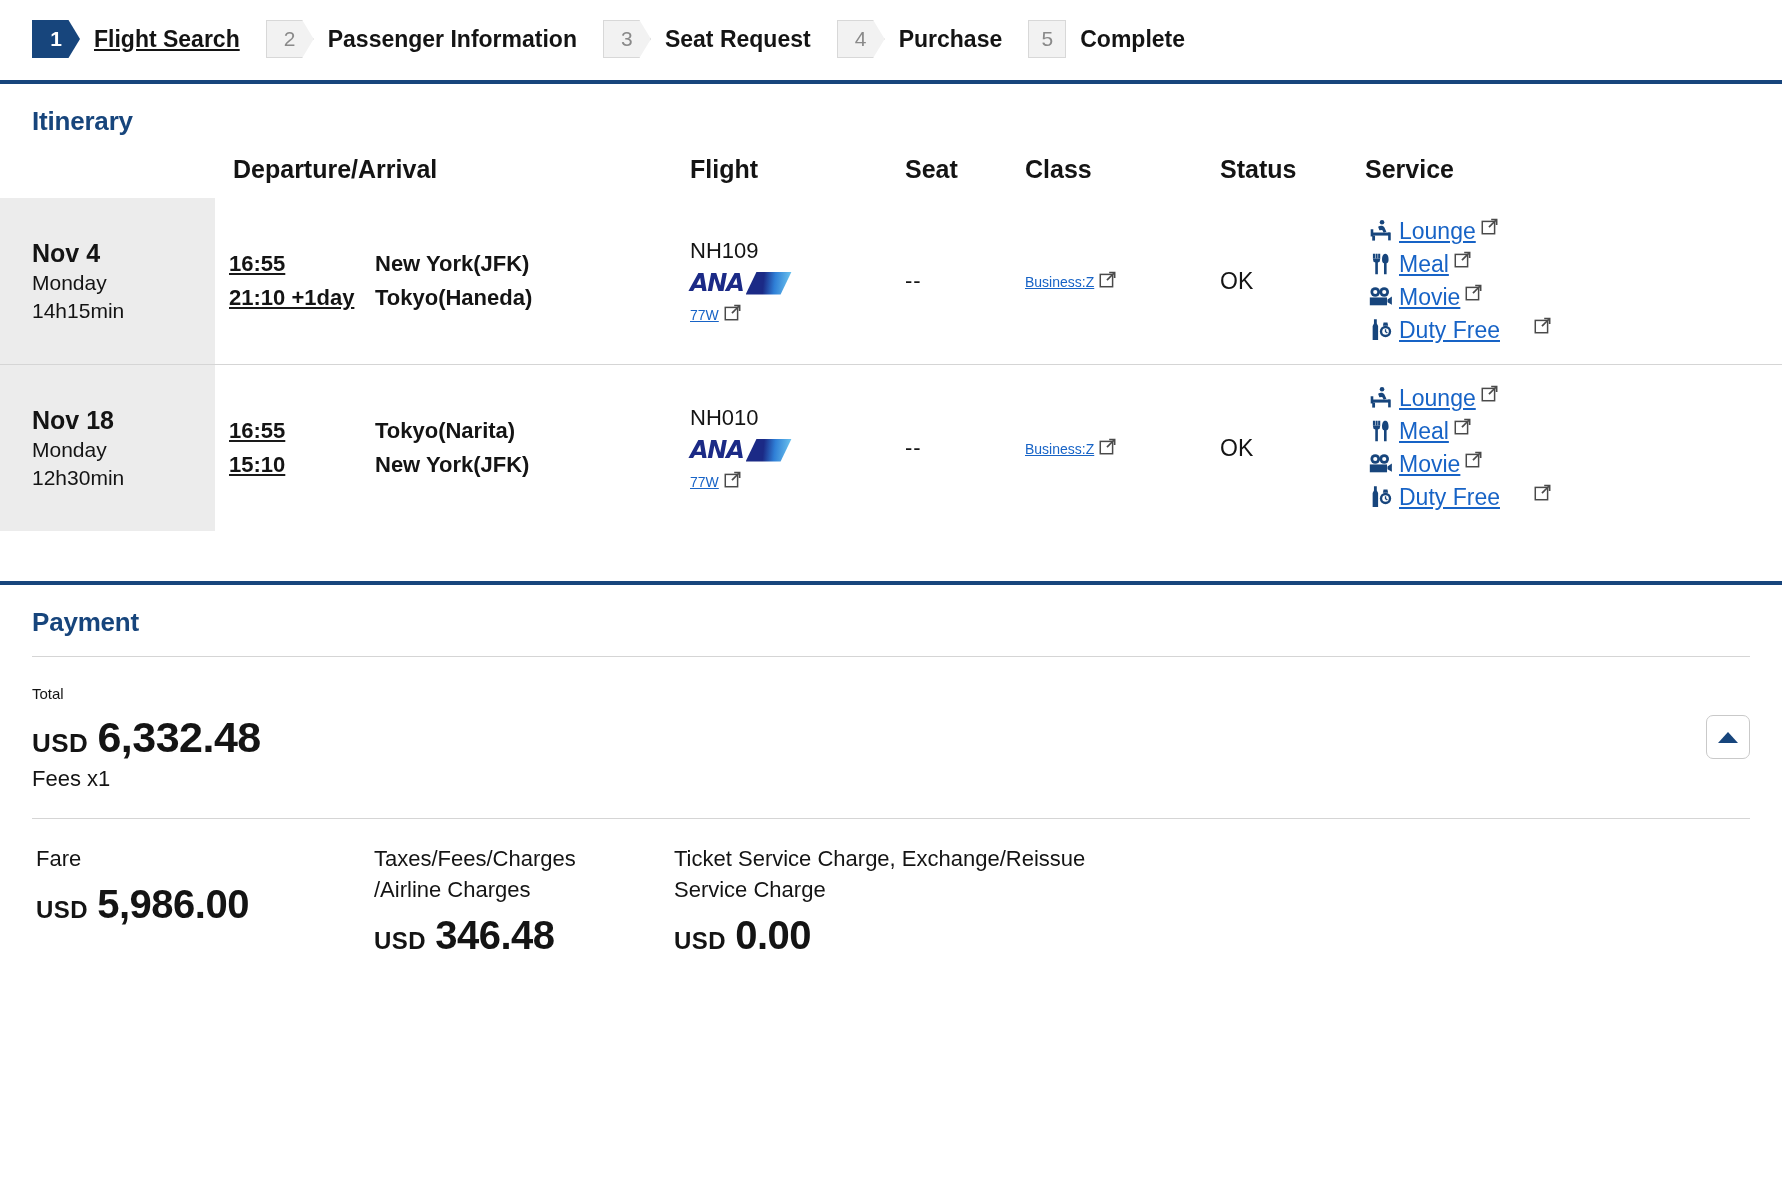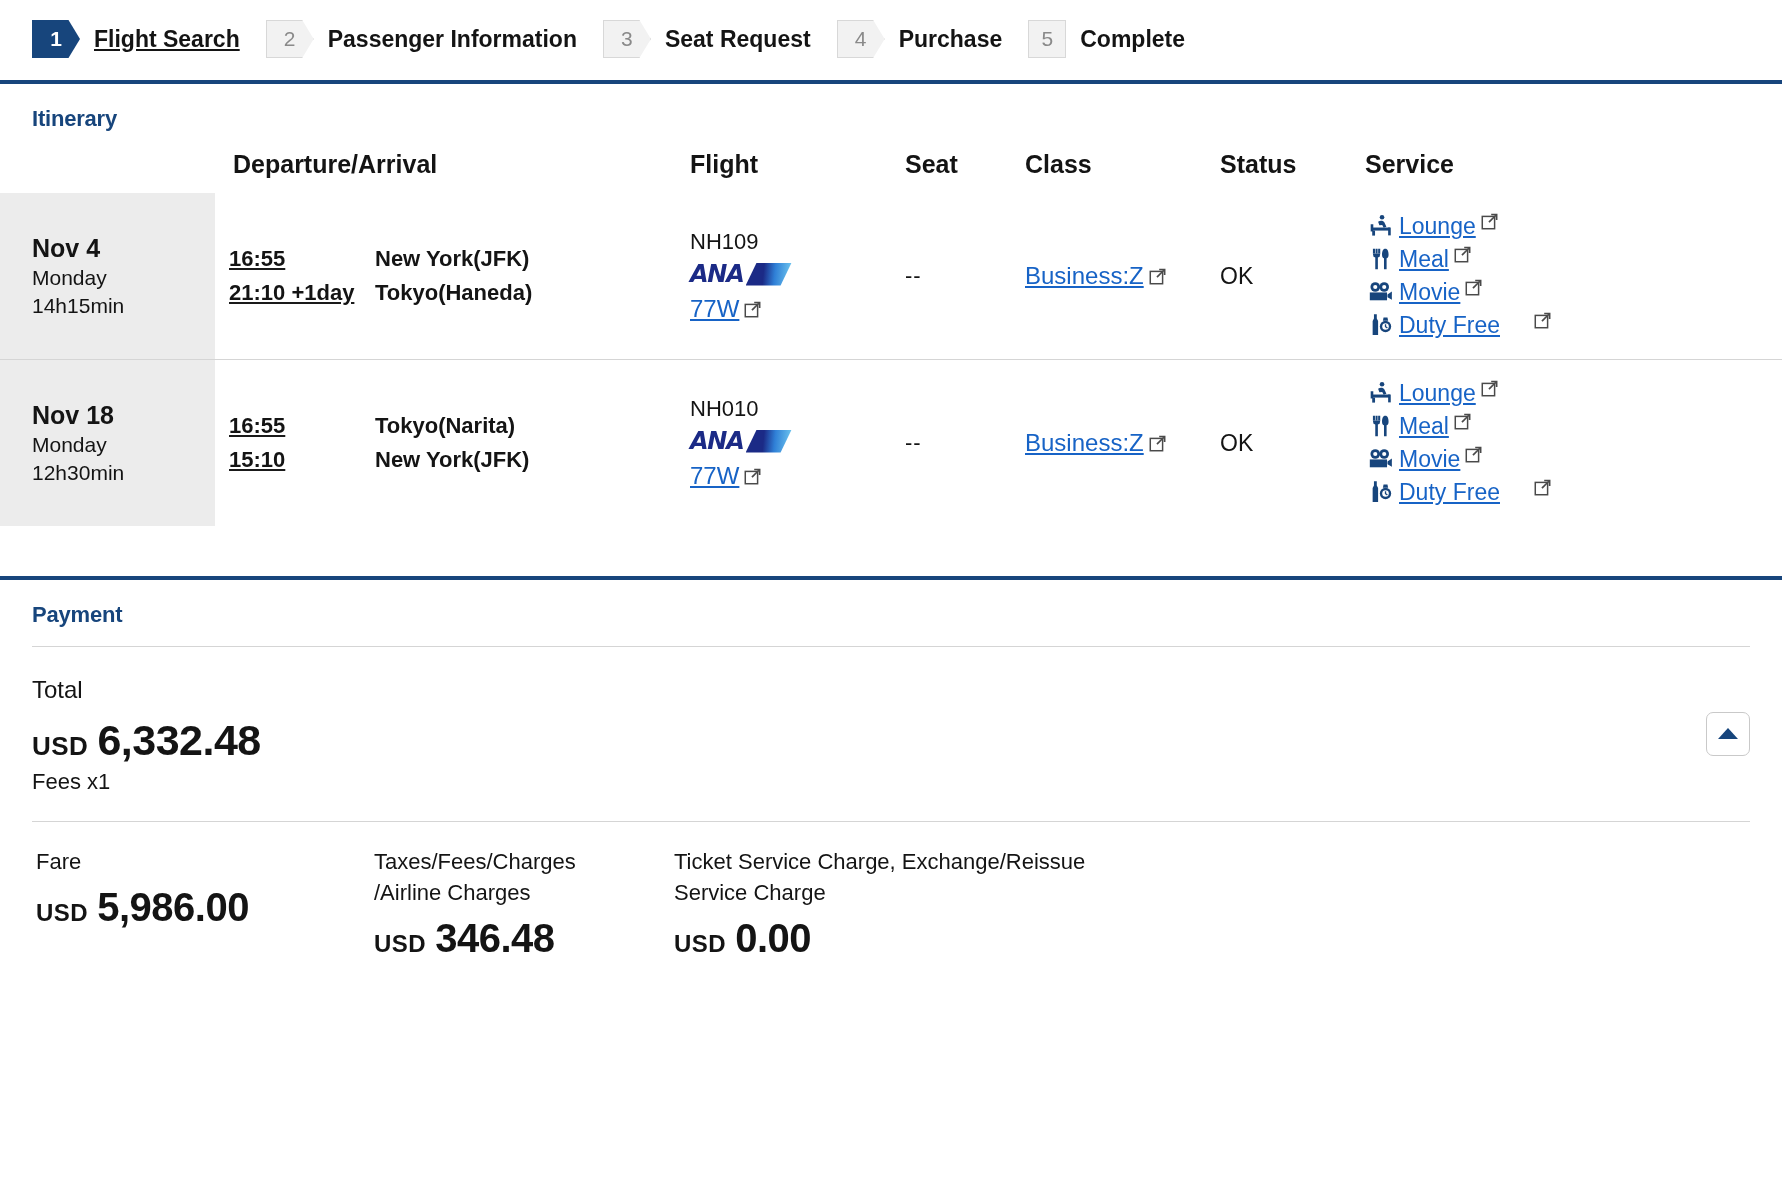--- a/index.html
+++ b/index.html
@@ -44,21 +44,21 @@
   .step-label {
     font-size: 23px; font-weight: 700; color: #141414;
     margin-left: 14px; white-space: nowrap;
   }
   .step-badge.active + .step-label { color: #141414; text-decoration: underline; }
 
   .rule-thick { height: 4px; background: #17457c; width: 100%; }
 
   
   .section-title {
-    font-size: 22px; font-weight: 700; color: #17457c;
+    font-size: 26px; font-weight: 700; color: #17457c;
     padding: 22px 0 18px 32px;
     letter-spacing: -0.2px;
   }
 
   
   .itin { width: 100%; border-collapse: collapse; table-layout: fixed; }
   .itin col.c-date    { width: 215px; }
   .itin col.c-time    { width: 160px; }
   .itin col.c-place   { width: 315px; }
   .itin col.c-flight  { width: 215px; }
@@ -97,21 +97,21 @@
     font-size: 24px; font-weight: 700; font-style: italic;
     color: #1b2a86; letter-spacing: -1.2px; line-height: 1;
   }
   .ana-slash {
     width: 46px; height: 23px; margin-left: 2px;
     background: linear-gradient(95deg, #1b2a86 0%, #1b2a86 38%, #2f7fd6 62%, #74cdf2 100%);
     clip-path: polygon(24% 0, 100% 0, 76% 100%, 0 100%);
   }
 
   a.lnk {
-    color: #1763c6; text-decoration: underline; font-size: 24px;
+    color: #1763c6; text-decoration: underline; font-size: 14px;
     cursor: pointer;
   }
   .ext {
     display: inline-block; width: 17px; height: 17px;
     vertical-align: -1px; margin-left: 5px;
   }
   .seat-dash { font-size: 22px; color: #141414; letter-spacing: 1px; }
   .status-ok { font-size: 23px; color: #141414; }
 
   .svc-list { display: flex; flex-direction: column; gap: 6px; }
@@ -119,21 +119,21 @@
   .svc-icon { width: 30px; height: 26px; flex: 0 0 30px; display: flex; align-items: center; justify-content: center; }
   .svc-link { font-size: 23px; color: #1763c6; text-decoration: underline; margin-left: 4px; cursor: pointer; }
 
   
   .pay-wrap { margin-top: 50px; }
   .thin-rule { height: 1px; background: #d5d5d5; margin: 0 32px; }
   .pay-total-row {
     display: flex; align-items: center; justify-content: space-between;
     padding: 26px 32px 26px 32px;
   }
-  .lbl-small { font-size: 24px; color: #141414; line-height: 1.45; }
+  .lbl-small { font-size: 15px; color: #141414; line-height: 1.45; }
   .money { display: flex; align-items: baseline; margin: 8px 0 4px 0; }
   .money .cur { font-size: 26px; font-weight: 700; letter-spacing: 0.5px; color: #141414; }
   .money .amt { font-size: 43px; font-weight: 700; color: #141414; margin-left: 9px; letter-spacing: -0.5px; }
   .money.sm .cur { font-size: 24px; }
   .money.sm .amt { font-size: 40px; }
   .sub-note { font-size: 22px; color: #141414; }
 
   .collapse-btn {
     width: 44px; height: 44px; border: 1px solid #c9c9c9; border-radius: 7px;
     background: #ffffff; display: flex; align-items: center; justify-content: center;

